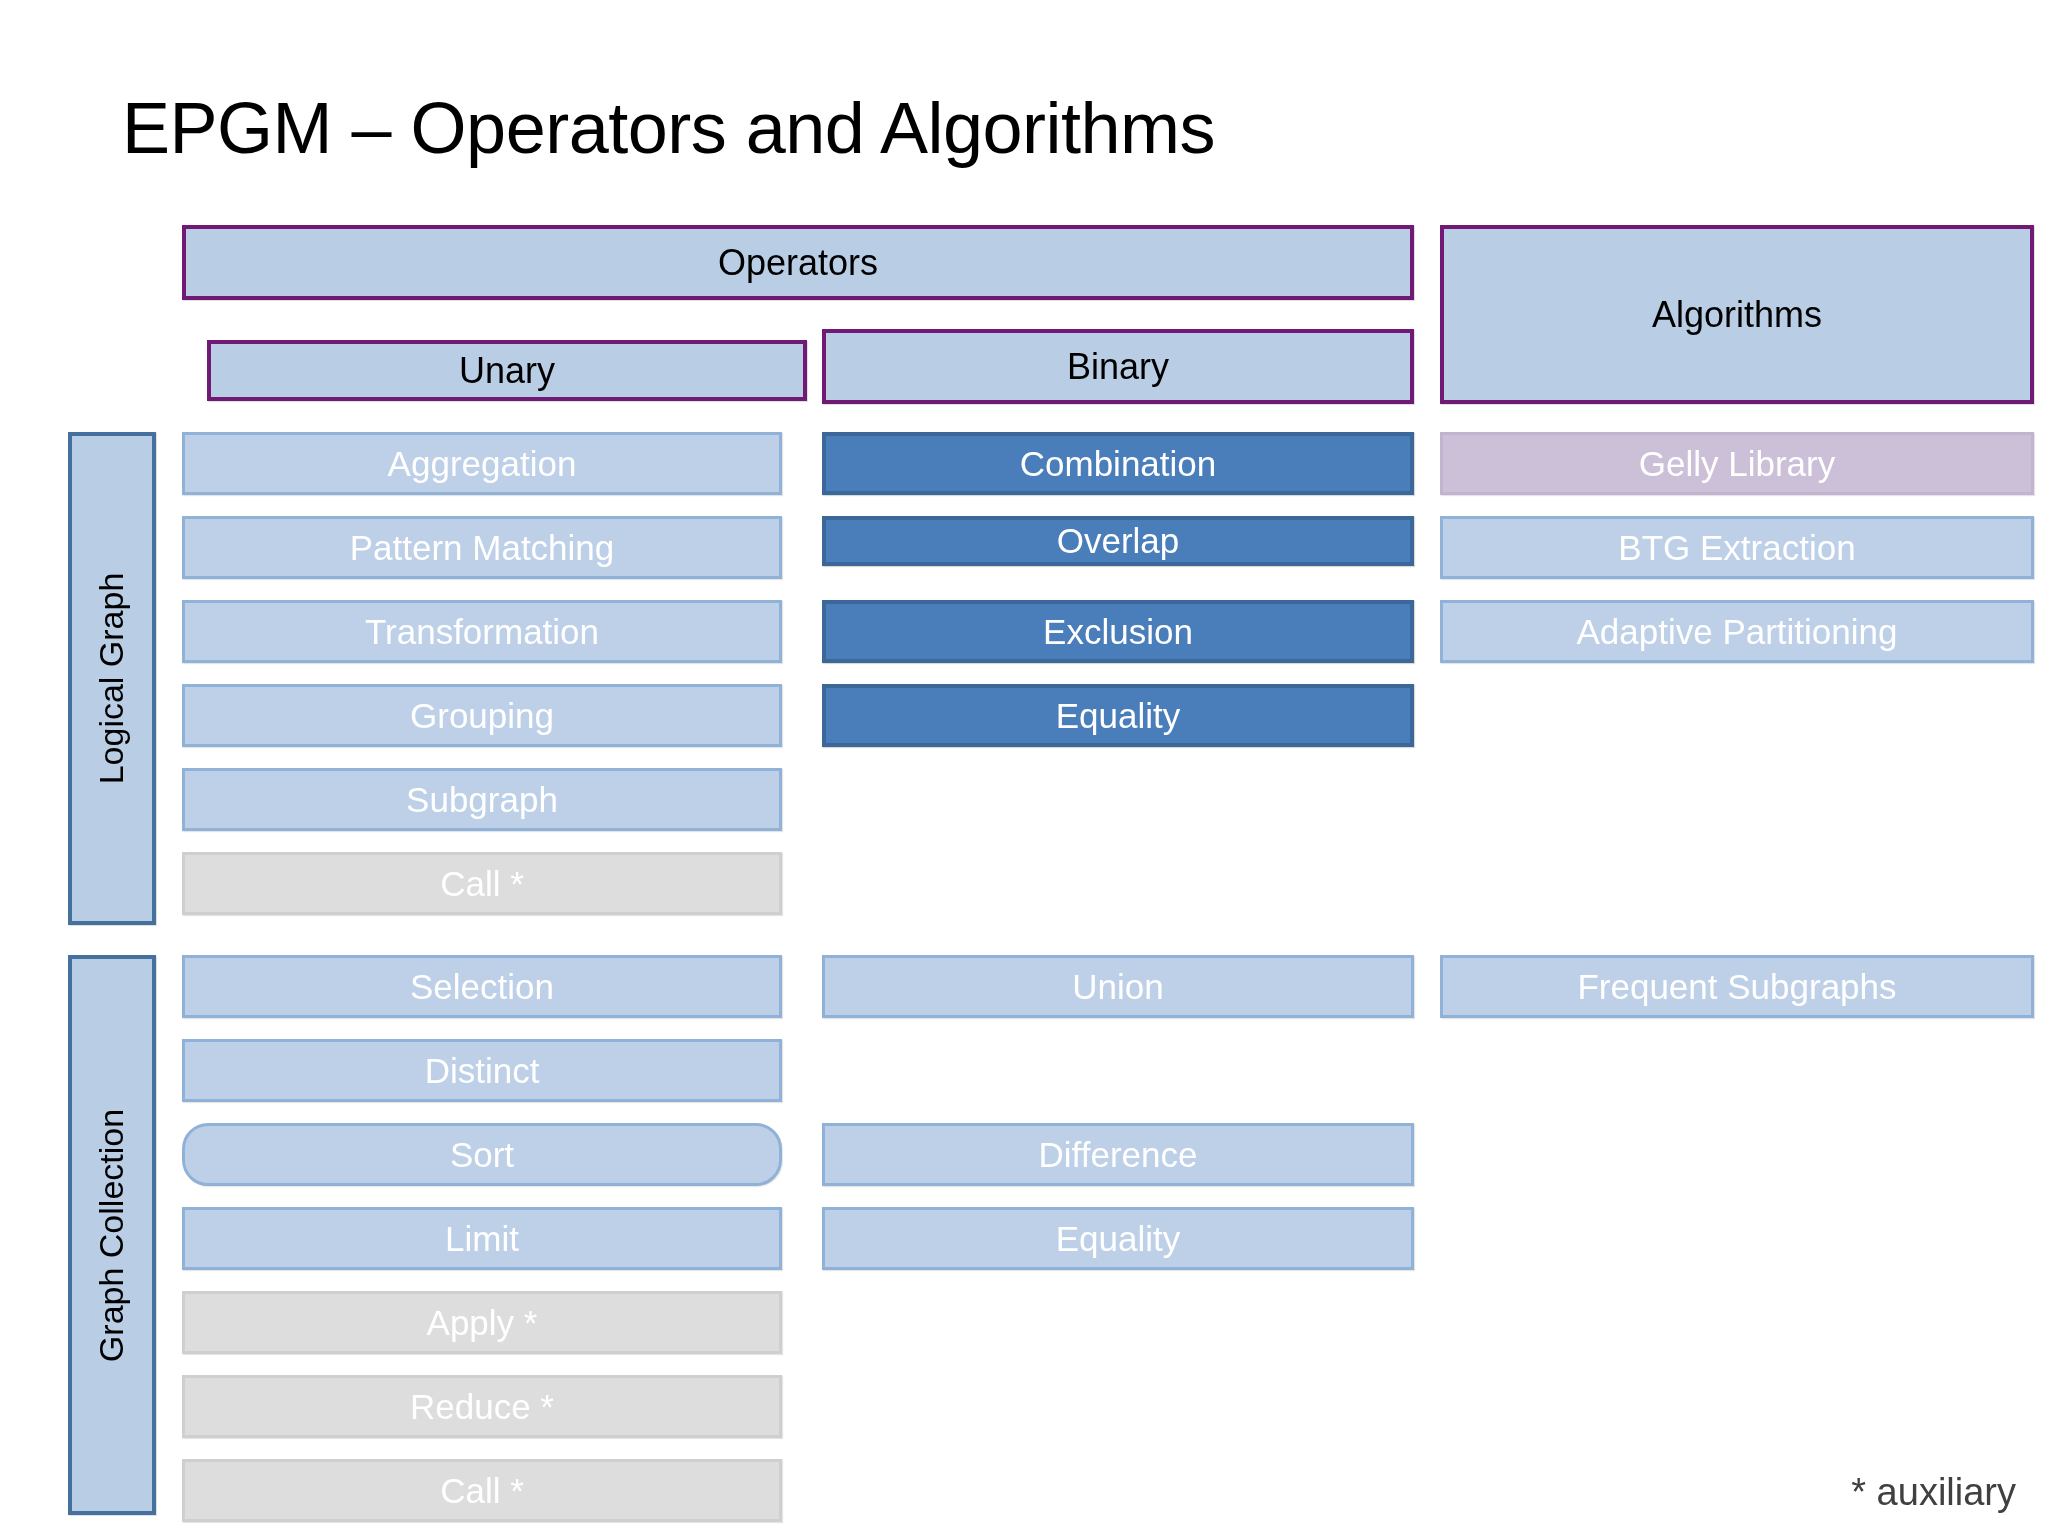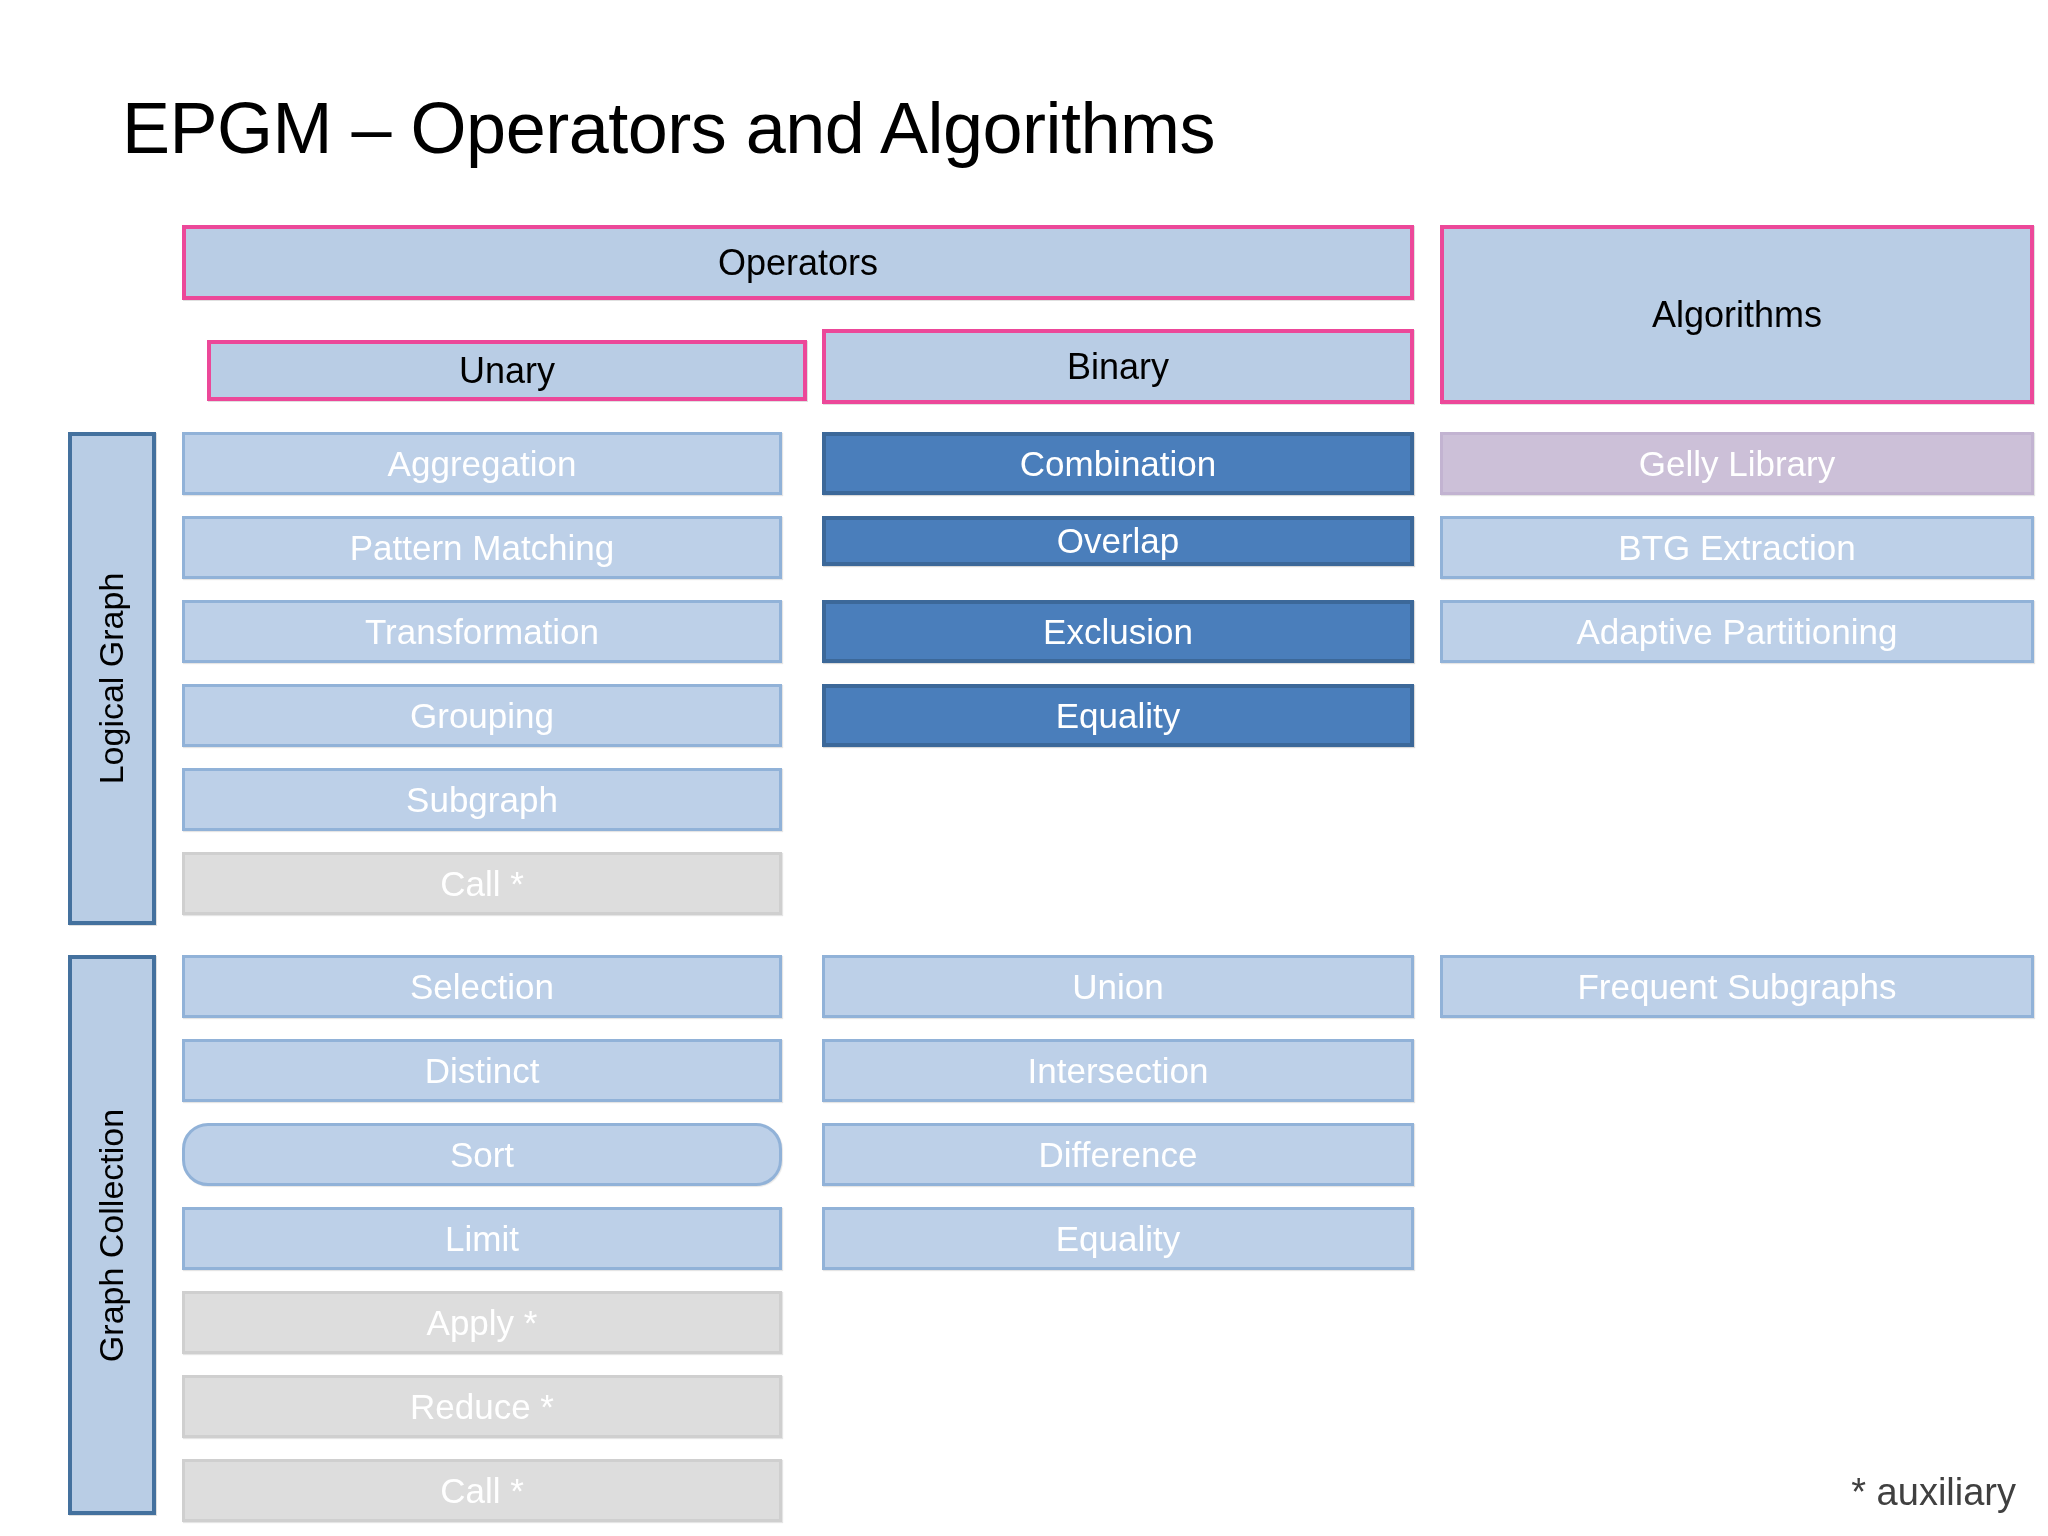--- a/index.html
+++ b/index.html
@@ -35,21 +35,21 @@
     display: flex;
     align-items: center;
     justify-content: center;
     text-align: center;
     white-space: nowrap;
   }
 
   
   .hdr {
     background: #b9cde5;
-    border: 4px solid #ec4899;
+    border: 4px solid #701a75;
     color: #000000;
     font-size: 36px;
     box-shadow: 1px 1px 0 rgba(0,0,0,0.12);
   }
 
   
   .item-light {
     background: #bdd0e8;
     border: 3px solid #91b2d8;
     color: #ffffff;
@@ -208,23 +208,20 @@
       <span>Reduce *</span>
     </div>
     <div class="box item-gray" style="left: 0px; top: 504px; width: 100%; height: 63px;">
       <span>Call *</span>
     </div>
   </div>
 <div id="col-gc-binary" style="position: absolute; left: 822px; top: 955px; width: 592px; height: 336px;">
     <div class="box item-light" style="left: 0px; top: 0px; width: 100%; height: 63px;">
       <span>Union</span>
     </div>
-    <div class="box item-light" style="left: 0px; top: 84px; width: 100%; height: 63px;">
-      <span>Intersection</span>
-    </div>
     <div class="box item-light" style="left: 0px; top: 168px; width: 100%; height: 63px;">
       <span>Difference</span>
     </div>
     <div class="box item-light" style="left: 0px; top: 252px; width: 100%; height: 63px;">
       <span>Equality</span>
     </div>
   </div>
 <div id="col-gc-algo" style="position: absolute; left: 1440px; top: 955px; width: 594px; height: 84px;">
     <div class="box item-light" style="left: 0px; top: 0px; width: 100%; height: 63px;">
       <span>Frequent Subgraphs</span>

